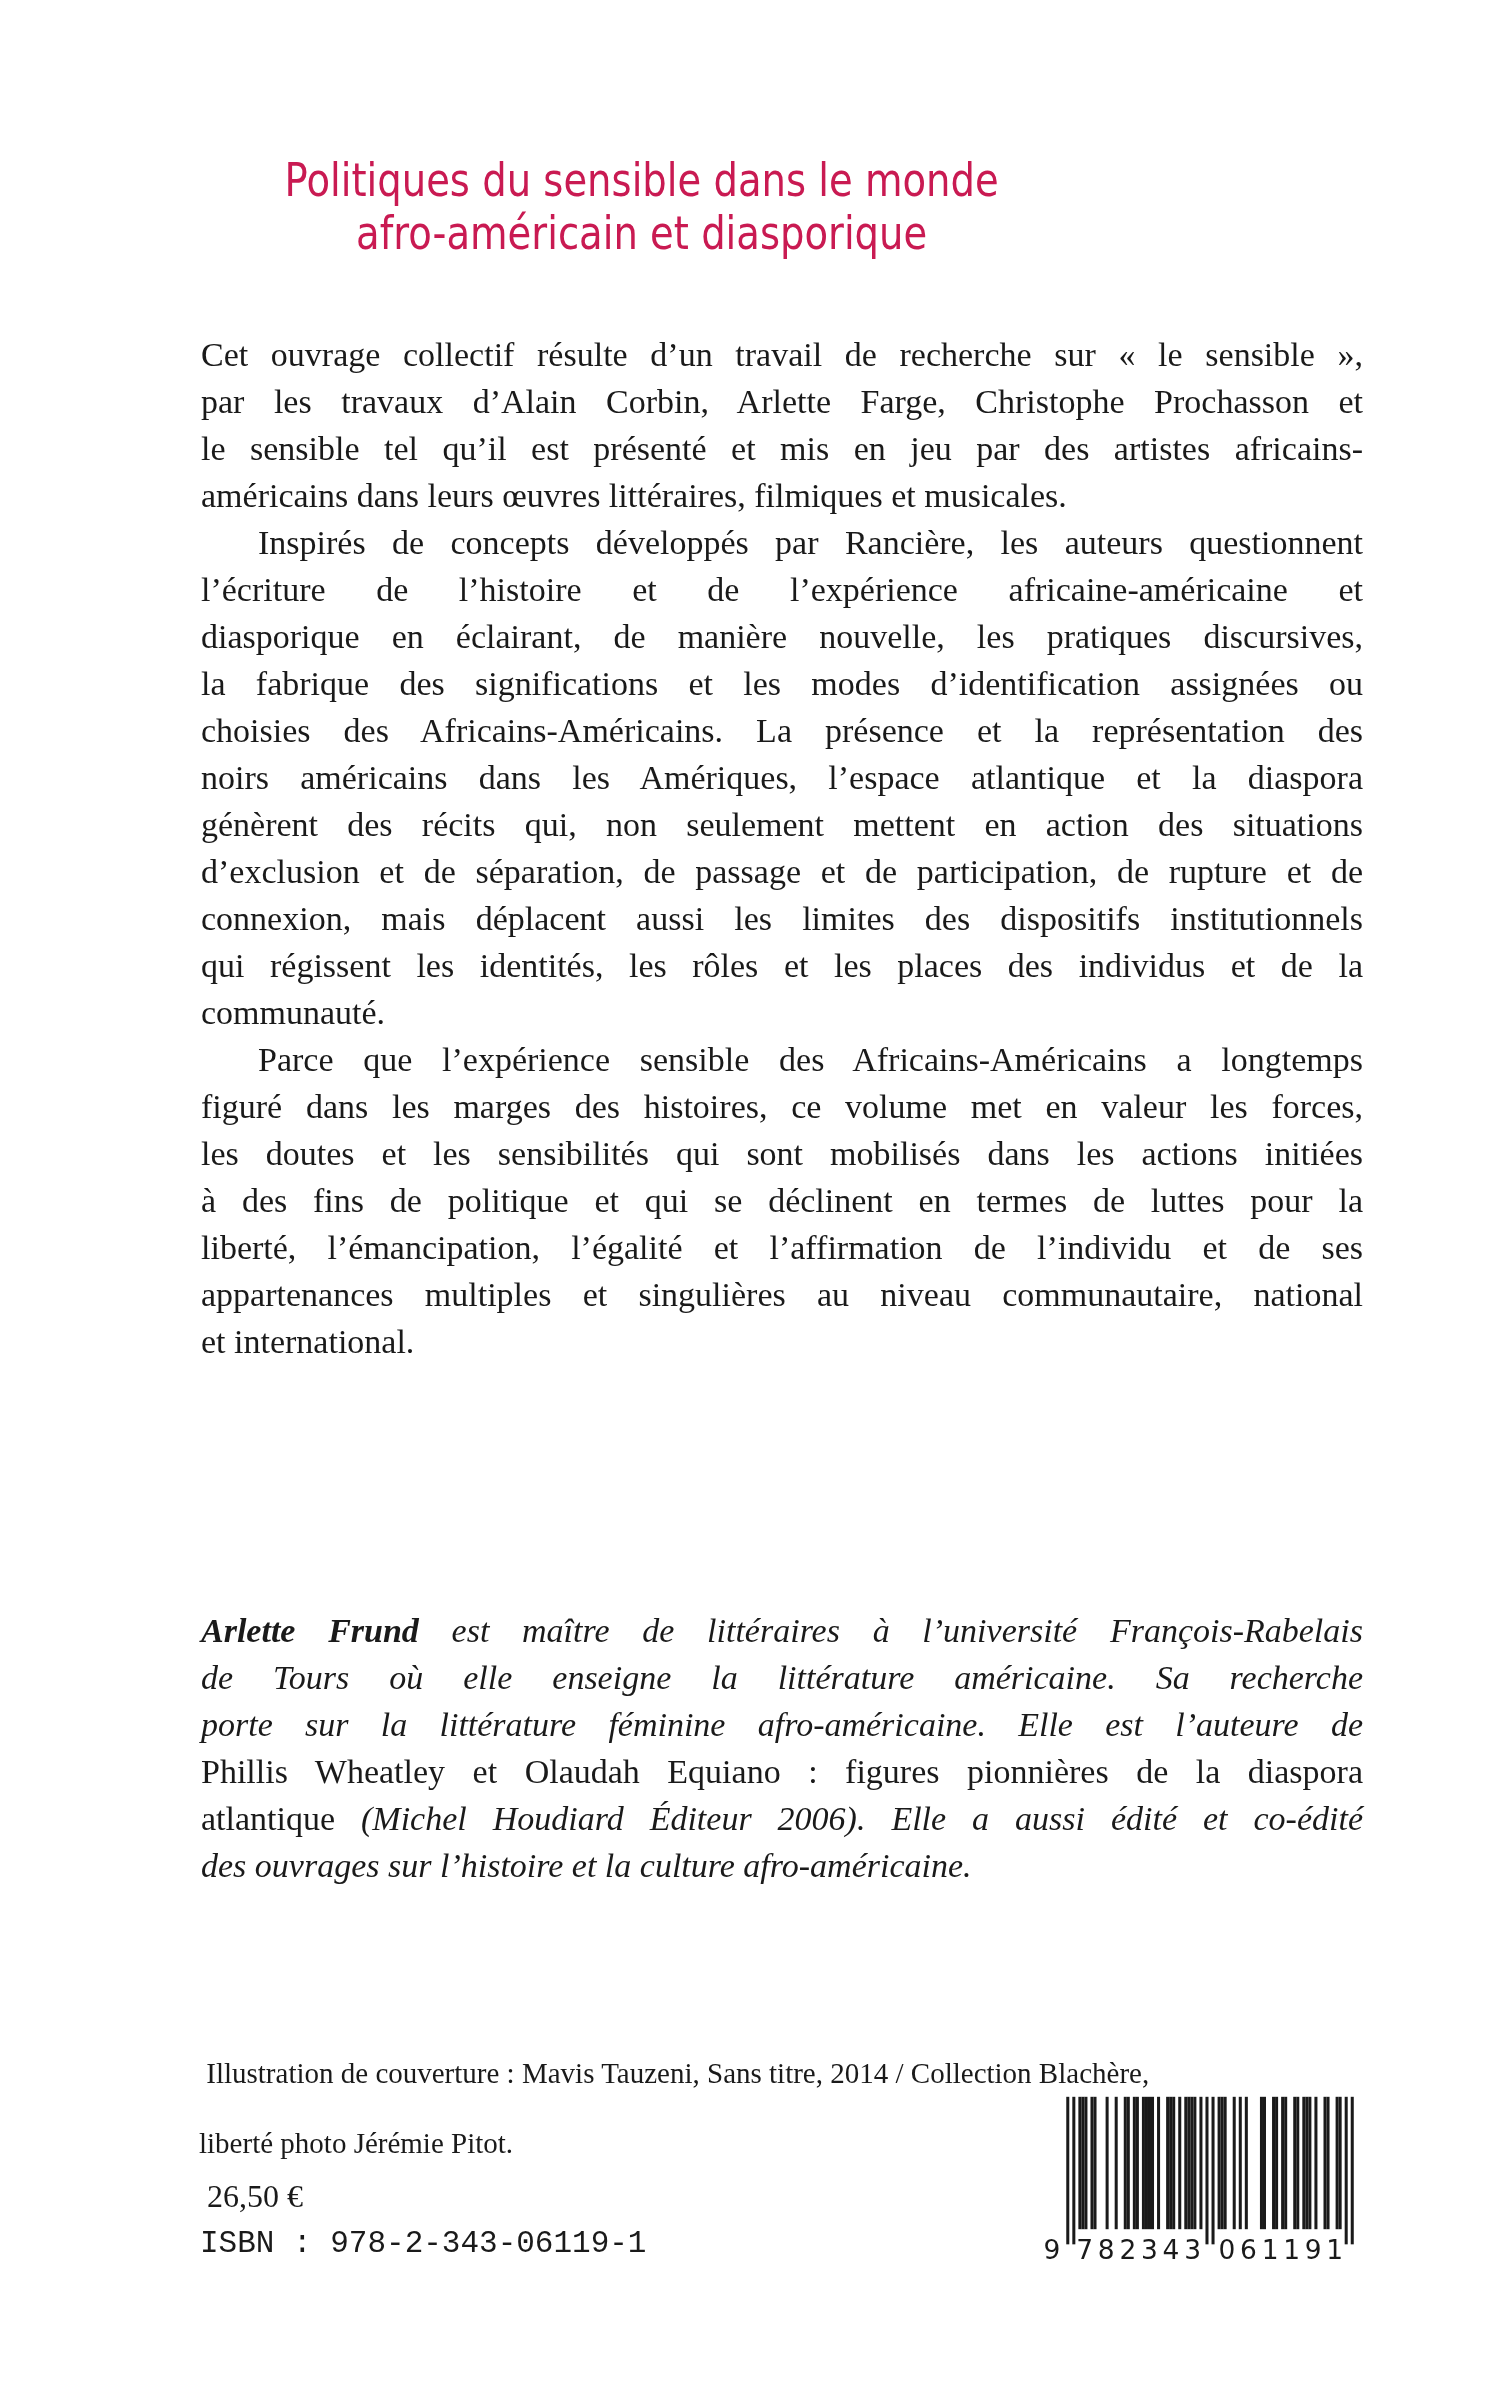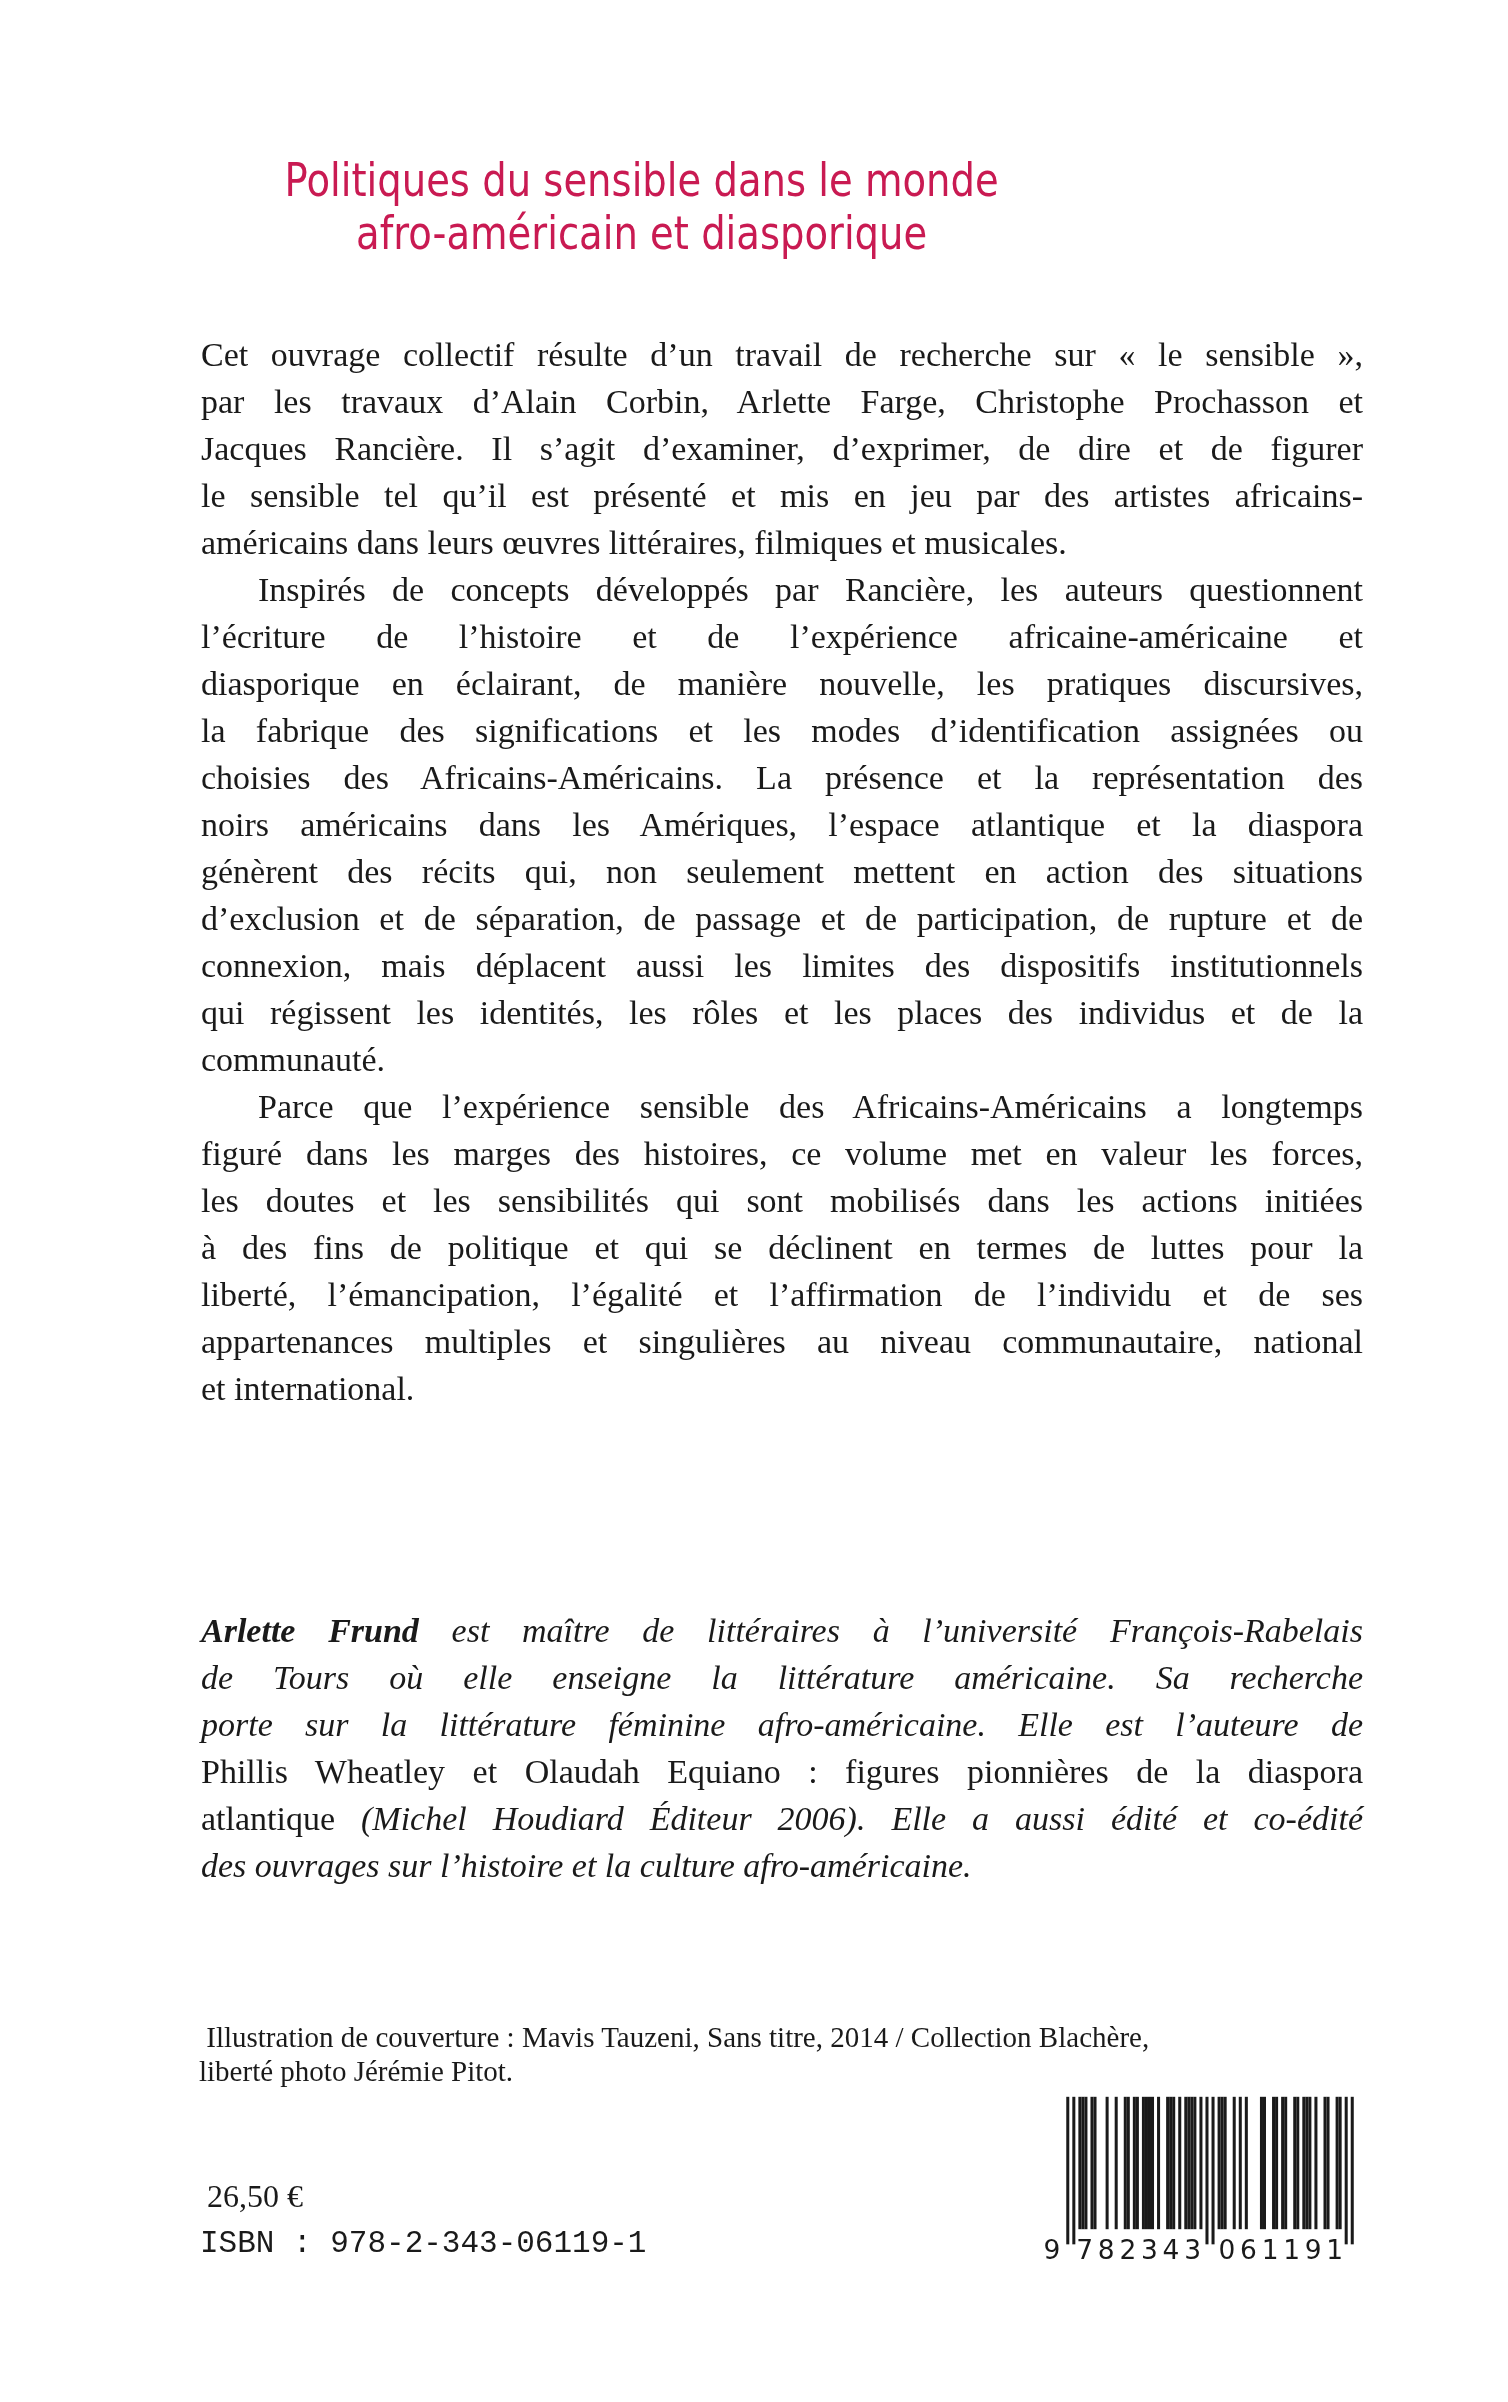--- a/index.html
+++ b/index.html
@@ -23,21 +23,21 @@
   .line.last { text-align: left; text-align-last: left; }
   .line.indent { padding-left: 57px; box-sizing: border-box; }
   .body-text { top: 331px; }
   .bio { top: 1607px; font-style: italic; }
   .bio .roman { font-style: normal; }
   .bio .bold { font-weight: bold; }
   .credit {
     position: absolute; left: 199px; top: 2020px; width: 1136px;
     font-family: "Liberation Serif", serif; font-size: 29px; line-height: 34px;
   }
-  .credit span { display: block; white-space: nowrap; }
+  .credit span { display: block; white-space: nowrap; margin-top: 36px; }
   .price {
     position: absolute; left: 207px; top: 2173px;
     font-family: "Liberation Serif", serif; font-size: 32px; line-height: 47px; white-space: nowrap;
   }
   .isbn {
     position: absolute; left: 200px; top: 2226px;
     font-family: Liberation Mono, monospace; font-size: 31px; line-height: 36px; white-space: nowrap;
   }
   .barcode { position: absolute; left: 1036px; top: 2093px; width: 331px; height: 175px; }
   .barcode svg { display: block; }
@@ -46,21 +46,20 @@
 <body>
 
 <div class="title">
   <span class="tl">Politiques du sensible dans le monde</span>
   <span class="tl">afro-américain et diasporique</span>
 </div>
 
 <div class="block body-text" id="desc">
     <span class="line">Cet ouvrage collectif résulte d’un travail de recherche sur « le sensible »,</span>
     <span class="line">par les travaux d’Alain Corbin, Arlette Farge, Christophe Prochasson et</span>
-    <span class="line">Jacques Rancière. Il s’agit d’examiner, d’exprimer, de dire et de figurer</span>
     <span class="line">le sensible tel qu’il est présenté et mis en jeu par des artistes africains-</span>
     <span class="line last">américains dans leurs œuvres littéraires, filmiques et musicales.</span>
     <span class="line indent">Inspirés de concepts développés par Rancière, les auteurs questionnent</span>
     <span class="line">l’écriture de l’histoire et de l’expérience africaine-américaine et</span>
     <span class="line">diasporique en éclairant, de manière nouvelle, les pratiques discursives,</span>
     <span class="line">la fabrique des significations et les modes d’identification assignées ou</span>
     <span class="line">choisies des Africains-Américains. La présence et la représentation des</span>
     <span class="line">noirs américains dans les Amériques, l’espace atlantique et la diaspora</span>
     <span class="line">génèrent des récits qui, non seulement mettent en action des situations</span>
     <span class="line">d’exclusion et de séparation, de passage et de participation, de rupture et de</span>

